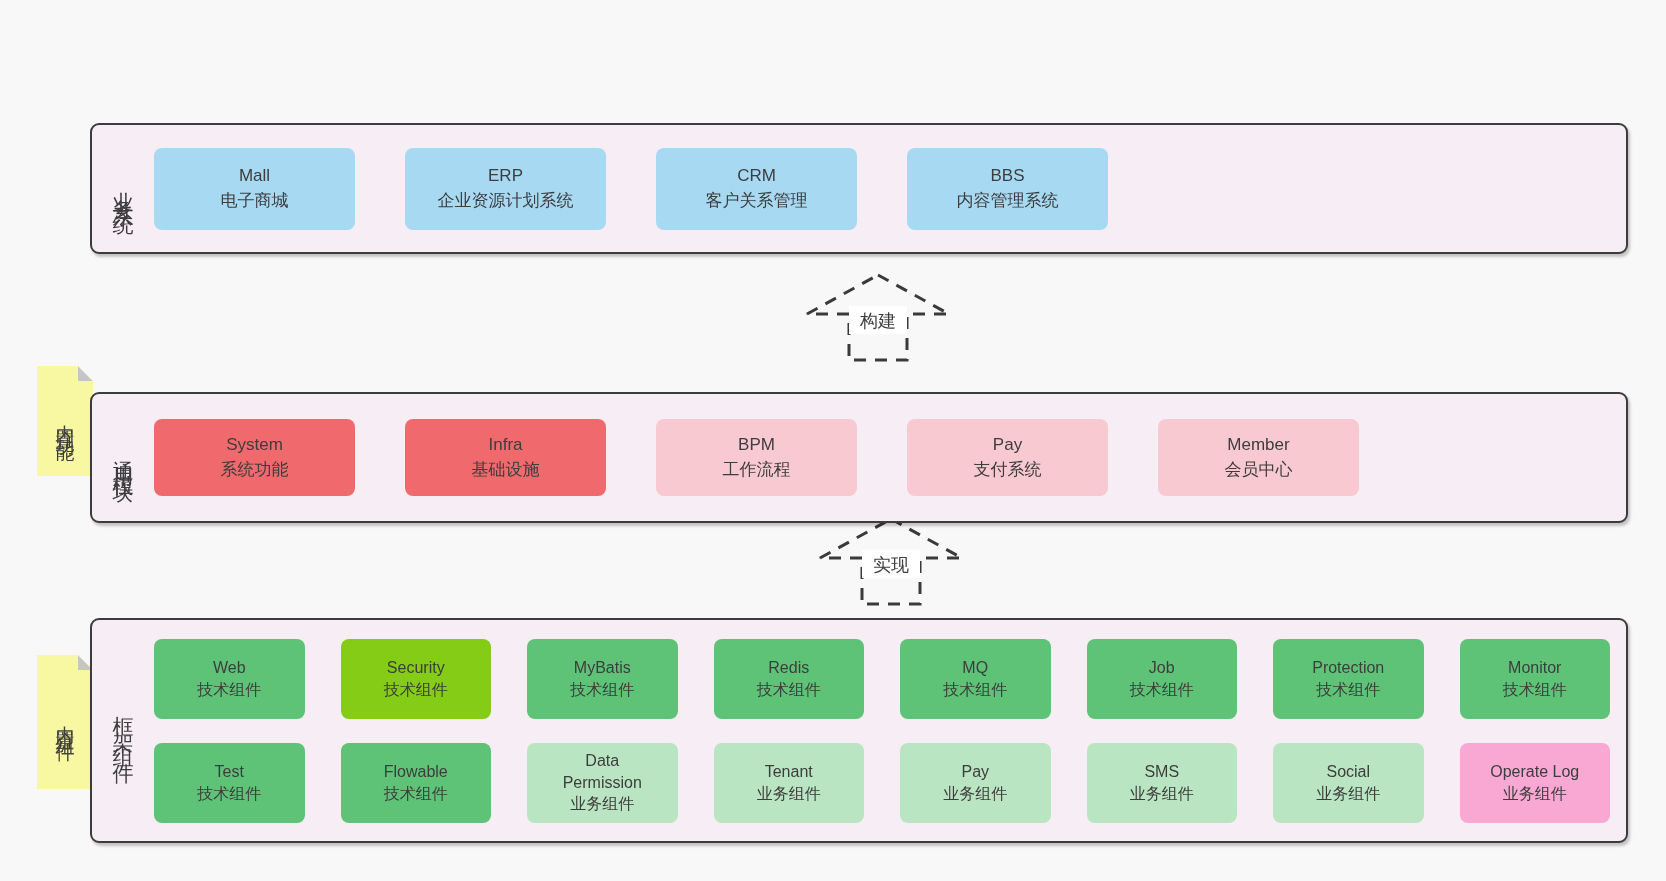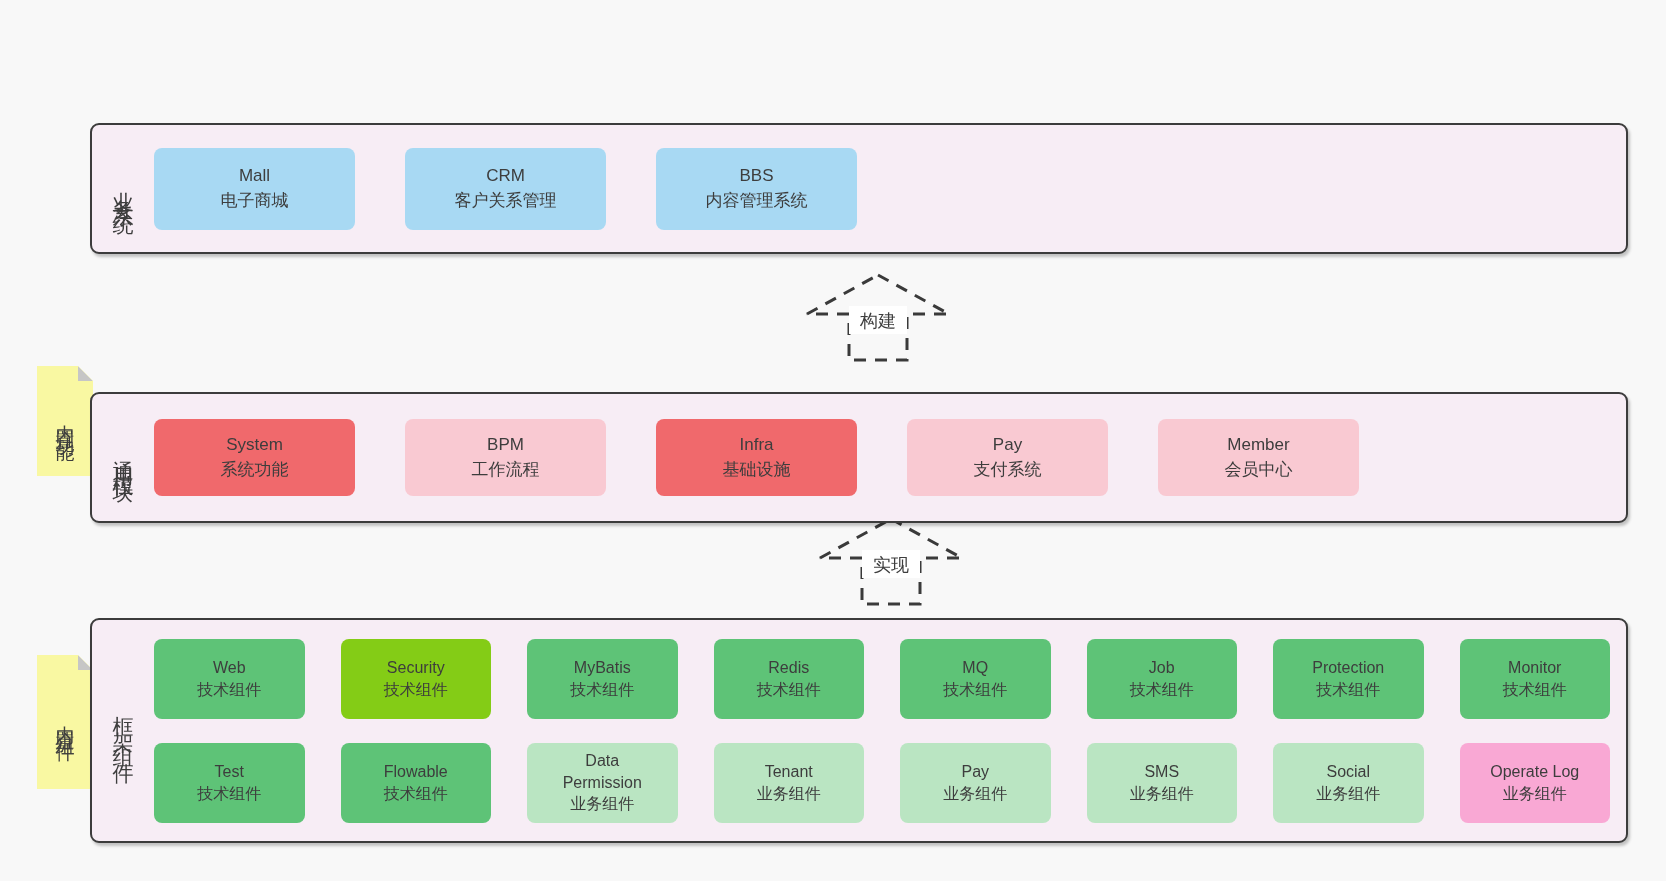--- a/index.html
+++ b/index.html
@@ -73,20 +73,24 @@
 <section class="band" id="band-business">
   <div class="side-col">
     <span class="vtext">业务系统</span>
   </div>
   <div class="grid grid6">
     <div class="node" style="background: rgb(168, 217, 243);">
       <div class="t">Mall</div>
       <div class="s">电子商城</div>
     </div>
     <div class="node" style="background: rgb(168, 217, 243);">
+      <div class="t">ERP</div>
+      <div class="s">企业资源计划系统</div>
+    </div>
+    <div class="node" style="background: rgb(168, 217, 243);">
       <div class="t">CRM</div>
       <div class="s">客户关系管理</div>
     </div>
     <div class="node" style="background: rgb(168, 217, 243);">
       <div class="t">BBS</div>
       <div class="s">内容管理系统</div>
     </div>
   </div>
 </section>
 
@@ -98,27 +102,27 @@
 
 <section class="band" id="band-modules">
   <div class="side-col">
     <span class="vtext">通用模块</span>
   </div>
   <div class="grid grid6">
     <div class="node" style="background: rgb(240, 105, 108);">
       <div class="t">System</div>
       <div class="s">系统功能</div>
     </div>
+    <div class="node" style="background: rgb(240, 105, 108);">
+      <div class="t">Infra</div>
+      <div class="s">基础设施</div>
+    </div>
     <div class="node" style="background: rgb(249, 201, 210);">
       <div class="t">BPM</div>
       <div class="s">工作流程</div>
-    </div>
-    <div class="node" style="background: rgb(240, 105, 108);">
-      <div class="t">Infra</div>
-      <div class="s">基础设施</div>
     </div>
     <div class="node" style="background: rgb(249, 201, 210);">
       <div class="t">Pay</div>
       <div class="s">支付系统</div>
     </div>
     <div class="node" style="background: rgb(249, 201, 210);">
       <div class="t">Member</div>
       <div class="s">会员中心</div>
     </div>
   </div>

